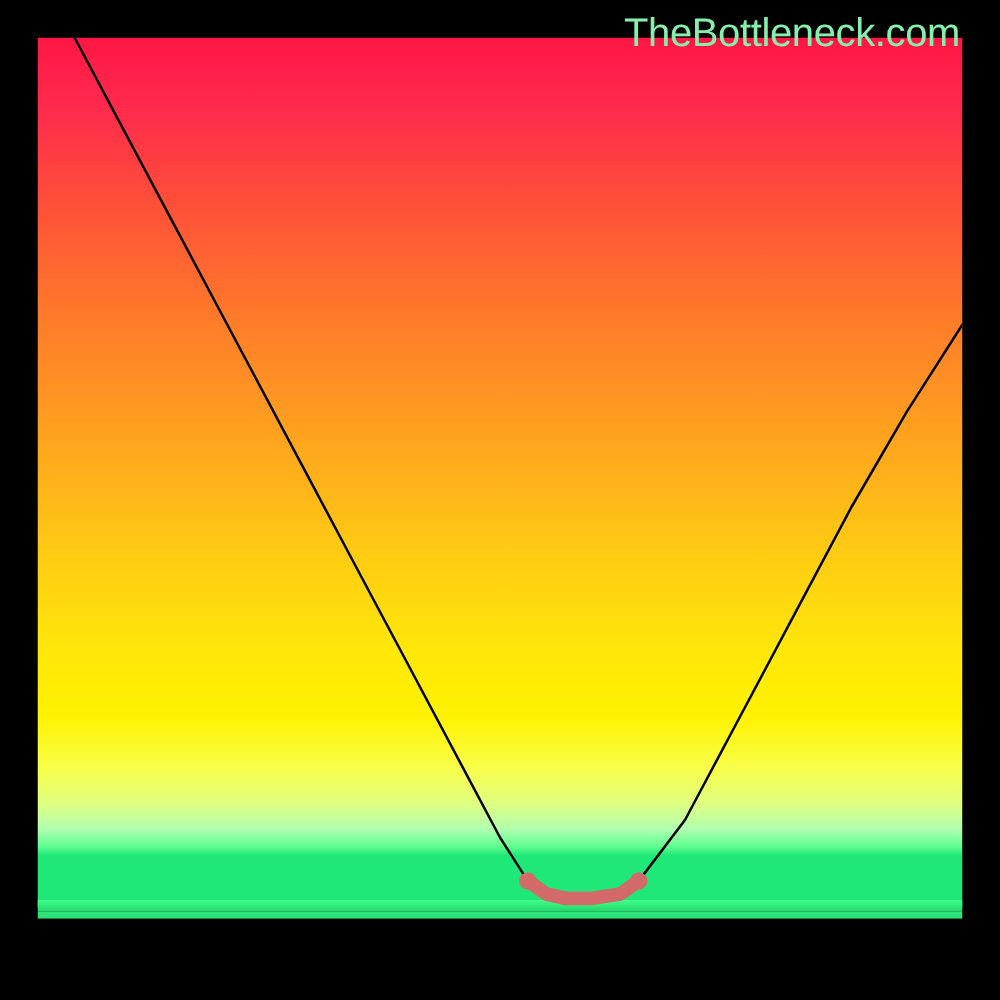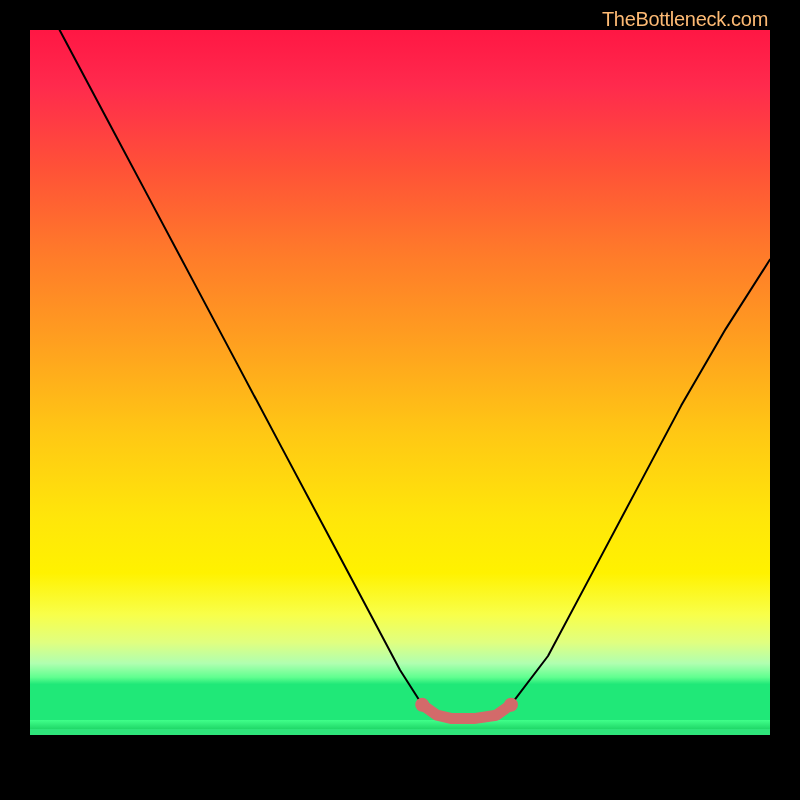--- a/index.html
+++ b/index.html
@@ -69,23 +69,23 @@
     top: 95.3%;
     width: 100%;
     height: 5%;
     background: #000;
   }
   .watermark {
     position: absolute;
     right: 32px;
     top: 8px;
     font-family: Arial, Helvetica, sans-serif;
-    font-size: 20px;
+    font-size: 32px;
     font-weight: 500;
-    color: #fdba74;
+    color: #86efac;
     letter-spacing: -0.3px;
   }
   svg.curve {
     position: absolute;
     left: 0;
     top: 0;
     width: 100%;
     height: 100%;
     z-index: 5;
   }

